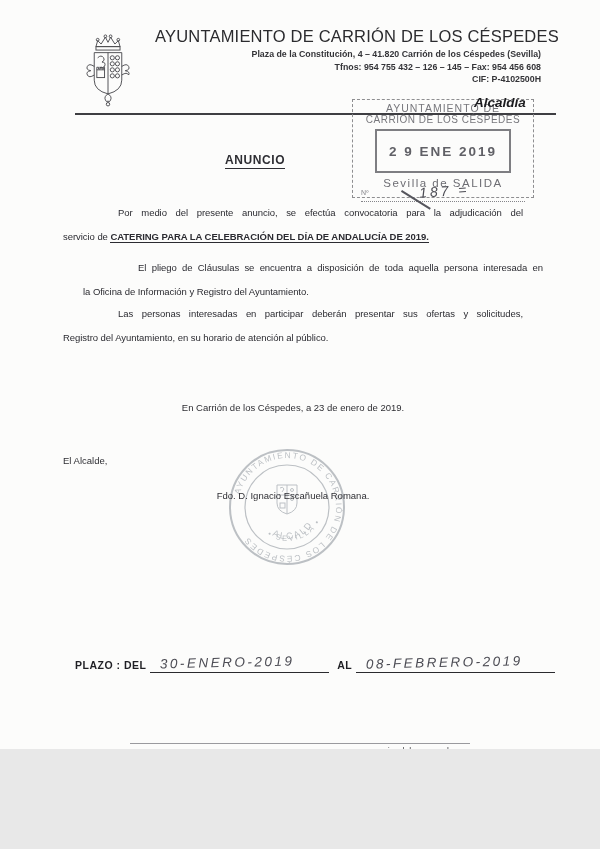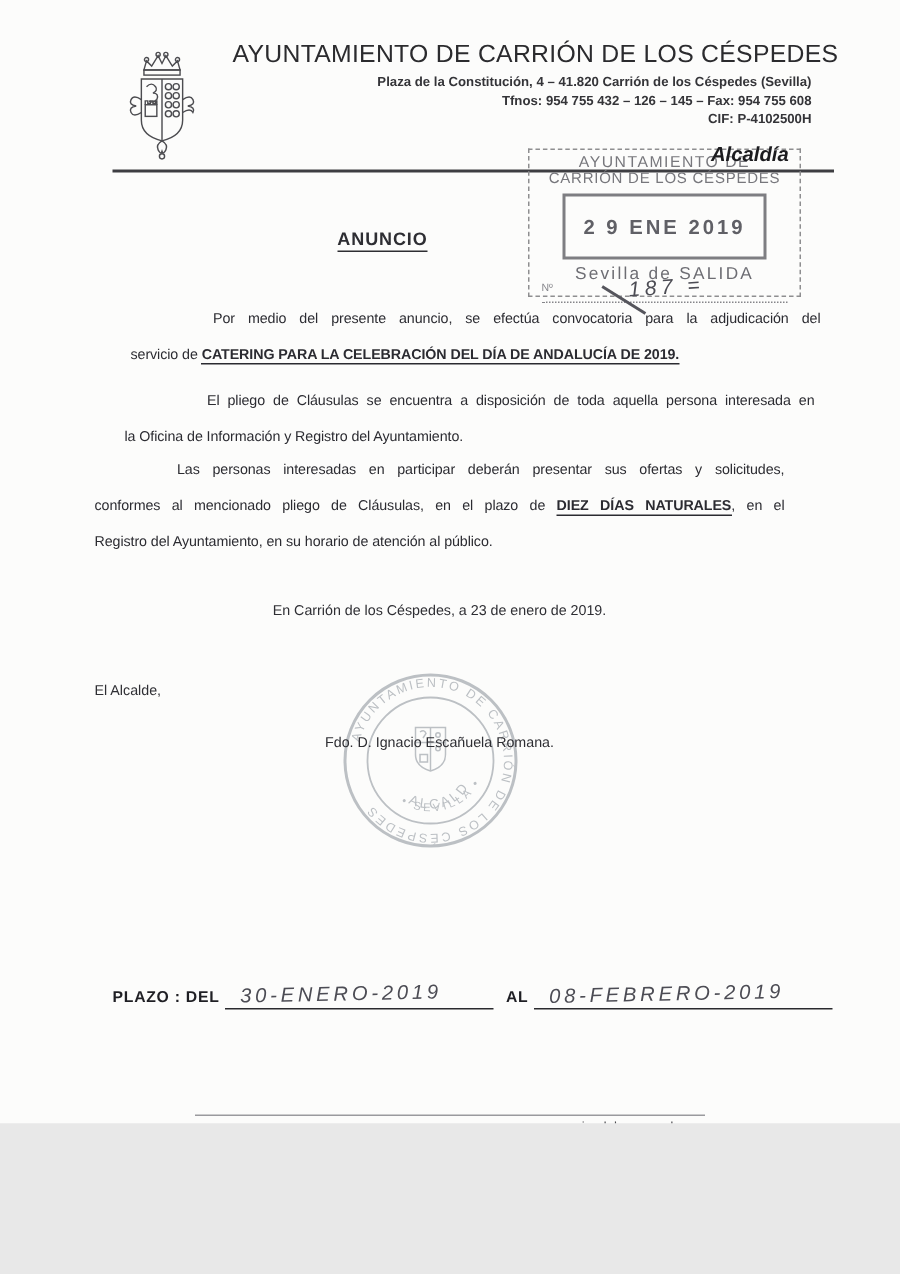--- a/index.html
+++ b/index.html
@@ -100,21 +100,21 @@
       <path d="M14 40 q-6 -4 -8 0 q-2 4 4 5 q-6 1 -4 5 q2 4 8 0"></path>
       <path d="M46 40 q6 -4 8 0 q2 4 -4 5 q6 1 4 5 q-2 -4 -8 0"></path>
       <path d="M30 72 q-5 3 -3 7 q2 4 3 1 q1 3 3 -1 q2 -4 -3 -7"></path>
       <circle cx="30" cy="84" r="2"></circle>
     </g>
   </svg>
 
   <div class="h-title">AYUNTAMIENTO DE CARRIÓN DE LOS CÉSPEDES</div>
   <div class="h-info">
     <div>Plaza de la Constitución, 4 – 41.820 Carrión de los Céspedes (Sevilla)</div>
-    <div>Tfnos: 954 755 432 – 126 – 145 – Fax: 954 755 608</div>
+    <div>Tfnos: 954 755 432 – 126 – 145 – Fax: 954 456 608</div>
     <div>CIF: P-4102500H</div>
   </div>
   <div class="h-rule"></div>
   <div class="alcaldia">Alcaldía</div>
 
   <div class="rstamp">
     <div class="l1">AYUNTAMIENTO DE</div>
     <div class="l2">CARRIÓN DE LOS CÉSPEDES</div>
     <div class="datebox">2 9  ENE  2019</div>
     <div class="reg">Sevilla de SALIDA</div>
@@ -122,33 +122,32 @@
       <span>Nº</span>
       <span class="hand num">187 =</span>
       <span class="penstroke"></span>
     </div>
   </div>
 
   <div class="doc-title">
     <span>ANUNCIO</span>
   </div>
 
-  <div class="para" style="top:201px;margin-left:24px;">
+  <div class="para" style="top:201px;">
     <div class="jl ind">Por medio del presente anuncio, se efectúa convocatoria para la adjudicación del</div>
     <div class="ln"><span>servicio de </span><span class="bold-u">CATERING PARA LA CELEBRACIÓN DEL DÍA DE ANDALUCÍA DE 2019.</span></div>
   </div>
 
   <div class="para" style="top:256px;margin-left:20px;">
     <div class="jl ind">El pliego de Cláusulas se encuentra a disposición de toda aquella persona interesada en</div>
     <div class="ln">la Oficina de Información y Registro del Ayuntamiento.</div>
   </div>
 
   <div class="para" style="top:302px;">
     <div class="jl ind">Las personas interesadas en participar deberán presentar sus ofertas y solicitudes,</div>
-    <div class="jl"><span>conformes al mencionado pliego de Cláusulas, en el plazo de </span><span class="bold-u">DIEZ DÍAS NATURALES</span><span>, en el</span></div>
     <div class="ln">Registro del Ayuntamiento, en su horario de atención al público.</div>
   </div>
 
   <div class="dateline">En Carrión de los Céspedes, a 23 de enero de 2019.</div>
 
   <div class="sig-role">El Alcalde,</div>
   <div class="sig-name">Fdo. D. Ignacio Escañuela Romana.</div>
 
   <svg class="round-stamp" viewBox="0 0 140 140">
     <circle cx="70" cy="70" r="57" fill="none" stroke="#7d858e" stroke-width="2"></circle>

